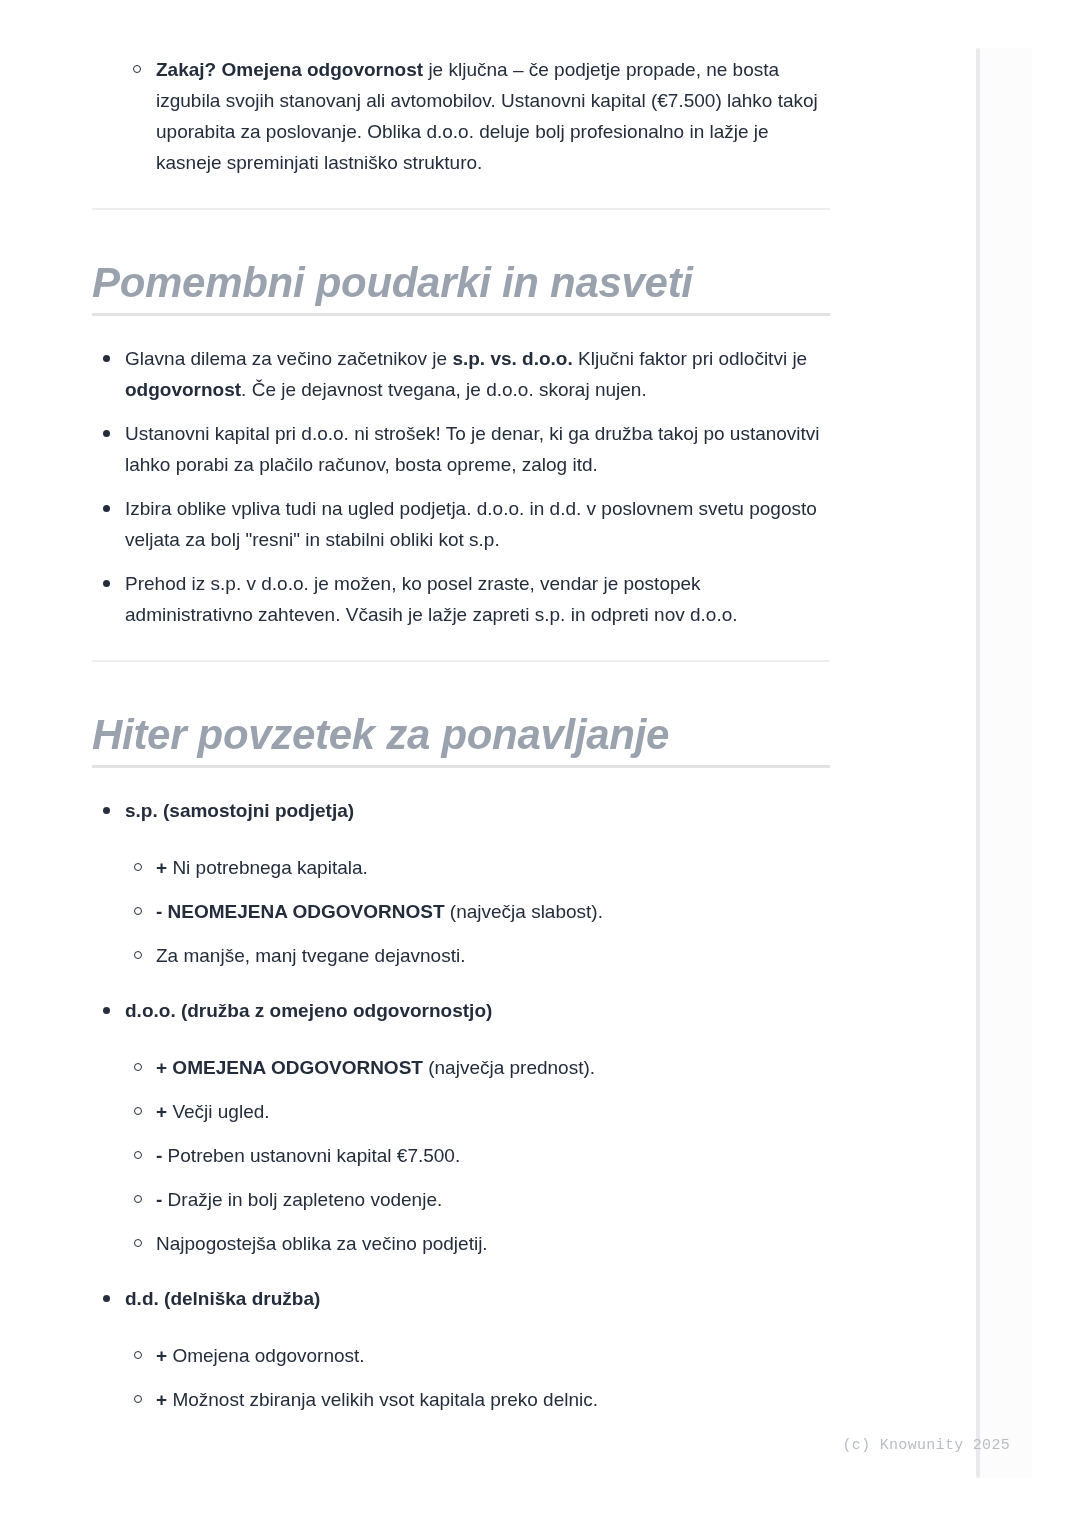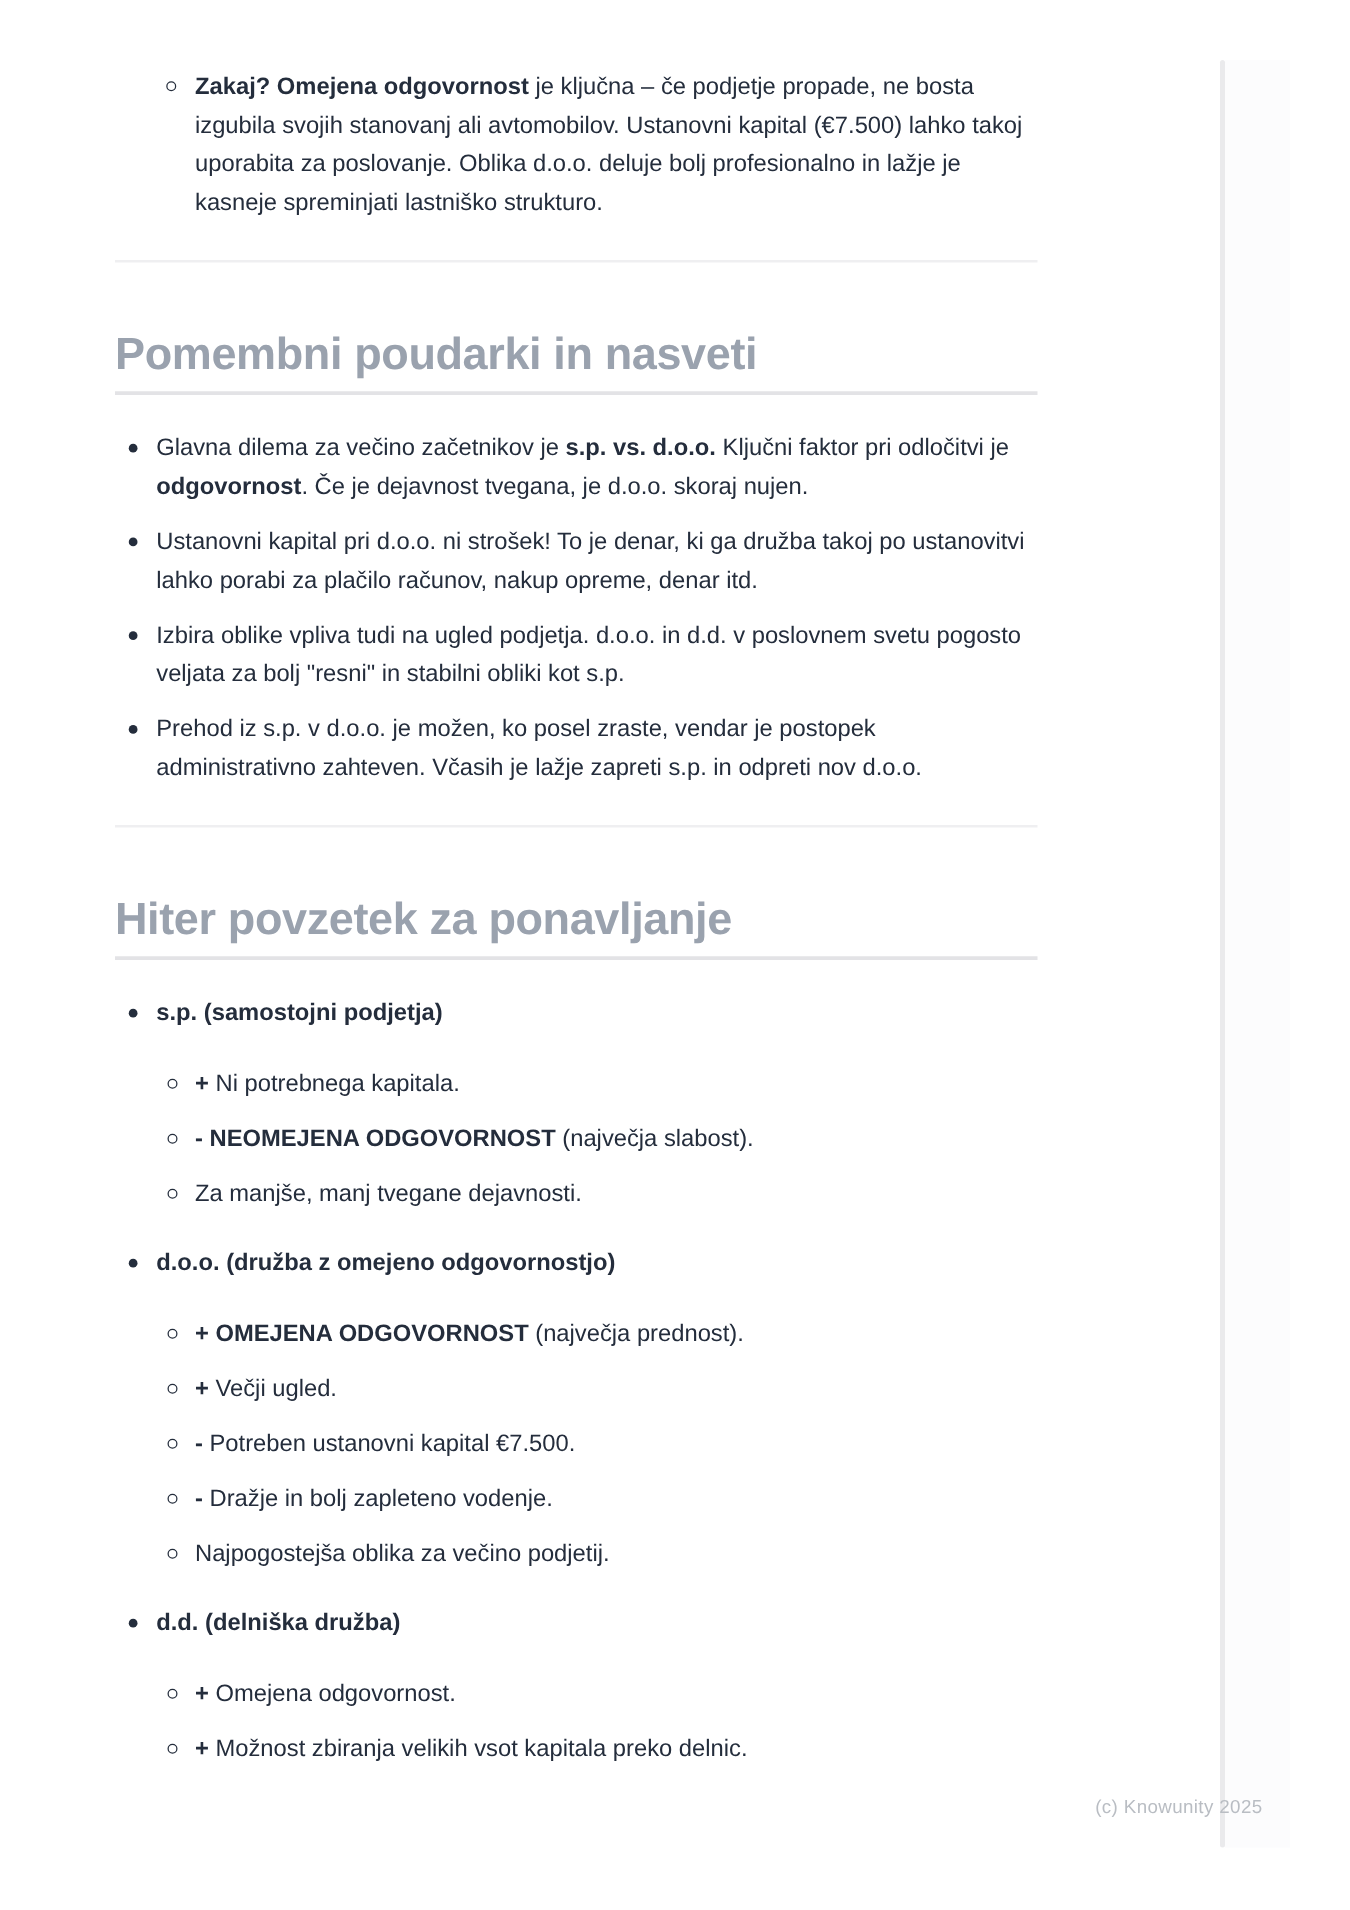--- a/index.html
+++ b/index.html
@@ -49,26 +49,27 @@
   }
   li:last-child{margin-bottom:0;}
 
   .section-divider{
     border:none;height:0;
     border-top:2px solid var(--divider);
     margin:30px 0 51px 0;
   }
   h2.section-title{
     margin:0;
-    font-size:36px;line-height:44px;
+    font-size:42px;line-height:44px;
     font-weight:700;
     letter-spacing:-0.3px;
     color:var(--heading);
     padding-bottom:8px;
     border-bottom:3px solid var(--underline);
+    font-style:italic;
   }
   .bullet-list{margin-top:27px;}
 
   li.group-item{margin-bottom:24px;}
   li.group-item:last-child{margin-bottom:0;}
   ul.sub-list{margin-top:26px;}
   ul.sub-list li.bullet-open{padding-left:31px;margin-bottom:13px;}
   ul.sub-list li.bullet-open::before{left:9px;}
   ul.sub-list li.bullet-open:last-child{margin-bottom:0;}
 
@@ -83,41 +84,42 @@
     background:var(--scrollbar);
     border-radius:2px;
   }
   .footer-note{
     position:absolute;
     top:1437px;right:70px;
     font-size:15px;line-height:18px;
     color:var(--footer);
     letter-spacing:0.3px;
     z-index:3;
+    font-family:Liberation Mono, monospace;
   }
 </style>
 </head>
 <body>
 
 <div class="right-tint"></div>
 <div class="scroll-line"></div>
 
 <div class="doc">
 
   <ul class="intro-list">
     <li class="bullet-open"><strong>Zakaj? Omejena odgovornost</strong> je ključna – če podjetje propade, ne bosta izgubila svojih stanovanj ali avtomobilov. Ustanovni kapital (€7.500) lahko takoj uporabita za poslovanje. Oblika d.o.o. deluje bolj profesionalno in lažje je kasneje spreminjati lastniško strukturo.</li>
   </ul>
 
   <hr class="section-divider">
 
   <section>
     <h2 class="section-title">Pomembni poudarki in nasveti</h2>
     <ul class="bullet-list">
       <li class="bullet-solid">Glavna dilema za večino začetnikov je <strong>s.p. vs. d.o.o.</strong> Ključni faktor pri odločitvi je <strong>odgovornost</strong>. Če je dejavnost tvegana, je d.o.o. skoraj nujen.</li>
-      <li class="bullet-solid">Ustanovni kapital pri d.o.o. ni strošek! To je denar, ki ga družba takoj po ustanovitvi lahko porabi za plačilo računov, nakup opreme, denar itd.</li>
+      <li class="bullet-solid">Ustanovni kapital pri d.o.o. ni strošek! To je denar, ki ga družba takoj po ustanovitvi lahko porabi za plačilo računov, bosta opreme, zalog itd.</li>
       <li class="bullet-solid">Izbira oblike vpliva tudi na ugled podjetja. d.o.o. in d.d. v poslovnem svetu pogosto veljata za bolj "resni" in stabilni obliki kot s.p.</li>
       <li class="bullet-solid">Prehod iz s.p. v d.o.o. je možen, ko posel zraste, vendar je postopek administrativno zahteven. Včasih je lažje zapreti s.p. in odpreti nov d.o.o.</li>
     </ul>
   </section>
 
   <hr class="section-divider">
 
   <section>
     <h2 class="section-title">Hiter povzetek za ponavljanje</h2>
     <ul class="bullet-list">

